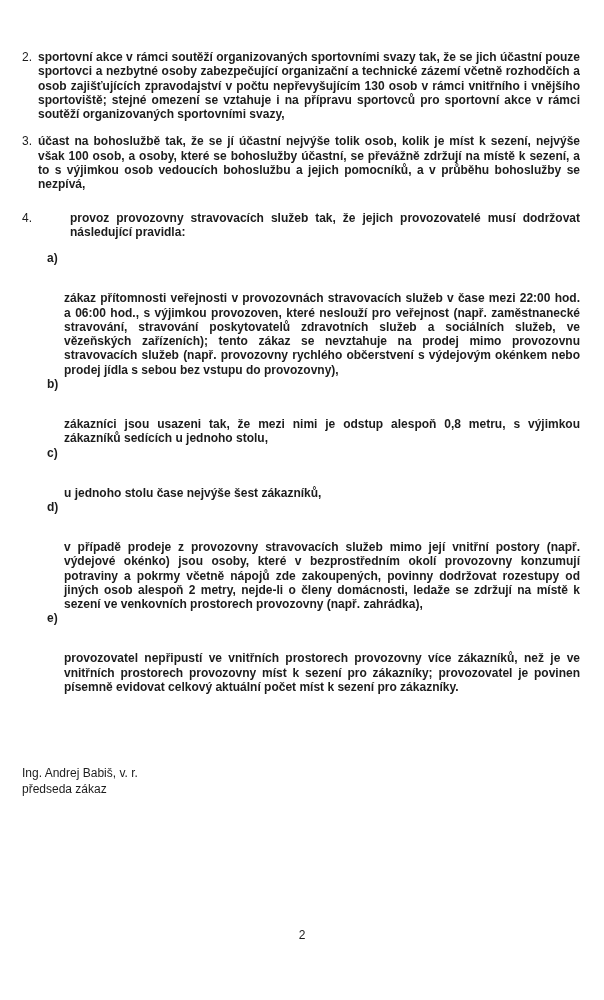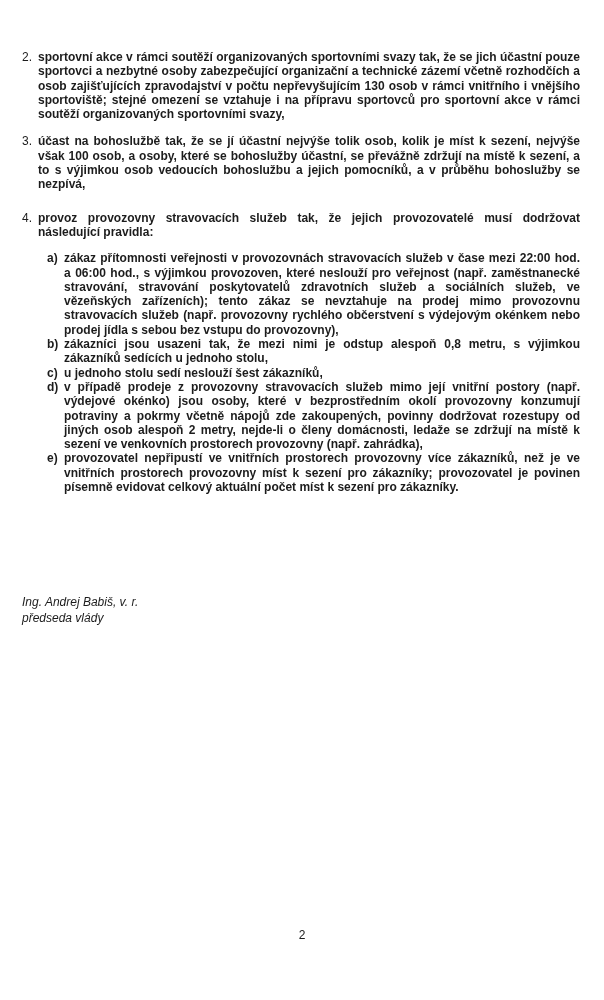--- a/index.html
+++ b/index.html
@@ -33,39 +33,40 @@
   .item-num {
     flex: 0 0 16px;
   }
   .item-body {
     flex: 1;
     text-align: justify;
     font-weight: bold;
   }
   .intro {
     text-align: justify;
+    margin-left: 32px;
   }
   .sublist {
     margin-top: 12px;
     margin-left: 9px;
   }
   .subitem {
     display: flex;
   }
   .subitem-letter {
     flex: 0 0 17px;
   }
   .subitem-body {
     flex: 1;
     text-align: justify;
+    margin-top: 40px;
   }
   .signature {
-    margin-top: 100px;
+    margin-top: 71px;
     line-height: 16px;
-    font-style: italic;
   }
   .page-number {
     position: absolute;
     top: 928px;
     left: 0;
     right: 0;
     text-align: center;
     font-size: 12px;
   }
 </style>
@@ -96,38 +97,38 @@
             <div class="subitem-body">zákaz přítomnosti veřejnosti v provozovnách stravovacích služeb v čase mezi 22:00 hod. a 06:00 hod., s výjimkou provozoven, které neslouží pro veřejnost (např. zaměstnanecké stravování, stravování poskytovatelů zdravotních služeb a sociálních služeb, ve vězeňských zařízeních); tento zákaz se nevztahuje na prodej mimo provozovnu stravovacích služeb (např. provozovny rychlého občerstvení s výdejovým okénkem nebo prodej jídla s sebou bez vstupu do provozovny),</div>
           </div>
 
           <div class="subitem">
             <span class="subitem-letter">b)</span>
             <div class="subitem-body">zákazníci jsou usazeni tak, že mezi nimi je odstup alespoň 0,8 metru, s výjimkou zákazníků sedících u jednoho stolu,</div>
           </div>
 
           <div class="subitem">
             <span class="subitem-letter">c)</span>
-            <div class="subitem-body">u jednoho stolu sedí neslouží šest zákazníků,</div>
+            <div class="subitem-body">u jednoho stolu čase nejvýše šest zákazníků,</div>
           </div>
 
           <div class="subitem">
             <span class="subitem-letter">d)</span>
             <div class="subitem-body">v případě prodeje z provozovny stravovacích služeb mimo její vnitřní postory (např. výdejové okénko) jsou osoby, které v bezprostředním okolí provozovny konzumují potraviny a pokrmy včetně nápojů zde zakoupených, povinny dodržovat rozestupy od jiných osob alespoň 2 metry, nejde-li o členy domácnosti, ledaže se zdržují na místě k sezení ve venkovních prostorech provozovny (např. zahrádka),</div>
           </div>
 
           <div class="subitem">
             <span class="subitem-letter">e)</span>
             <div class="subitem-body">provozovatel nepřipustí ve vnitřních prostorech provozovny více zákazníků, než je ve vnitřních prostorech provozovny míst k sezení pro zákazníky; provozovatel je povinen písemně evidovat celkový aktuální počet míst k sezení pro zákazníky.</div>
           </div>
 
         </div>
       </div>
     </div>
 
     <div class="signature">
       <div>Ing. Andrej Babiš, v. r.</div>
-      <div>předseda vlády</div>
+      <div>předseda zákaz</div>
     </div>
 
   </div>
 
   <div class="page-number">2</div>
 </div>
 
 </body></html>

